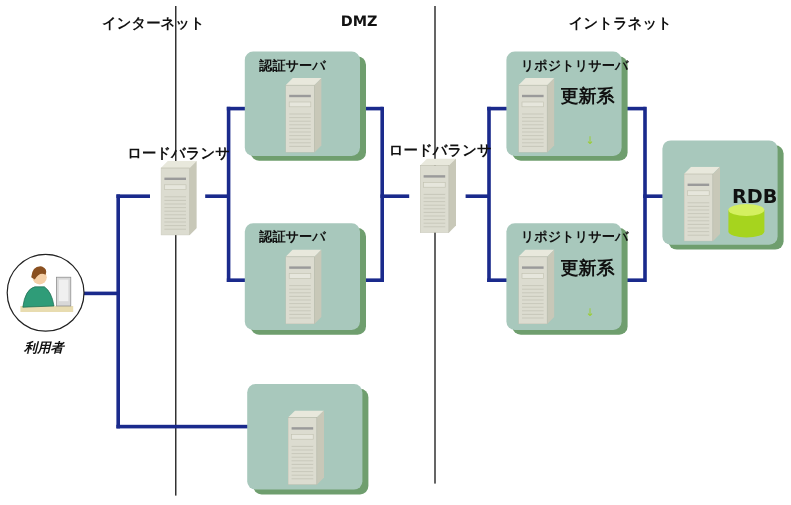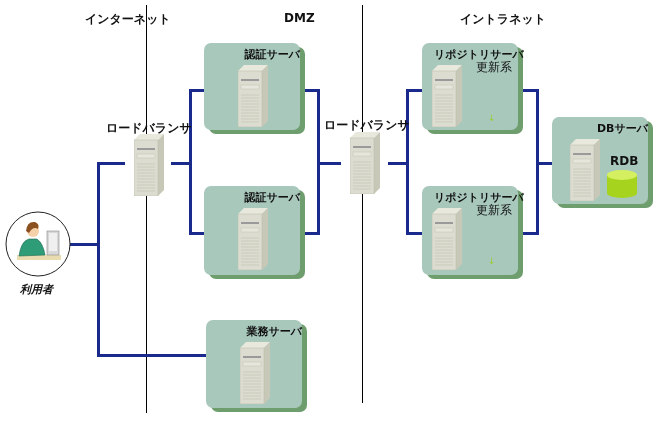--- a/index.html
+++ b/index.html
@@ -1,34 +1,34 @@
 <!DOCTYPE html>
 <html><head>
 <meta charset="utf-8">
 <style>
   html,body{margin:0;padding:0;background:#fff;}
   body{width:659px;height:421px;position:relative;overflow:hidden;font-family:"DejaVu Sans","Liberation Sans",sans-serif;}
   .zone-label{position:absolute;font-size:12px;font-weight:bold;color:#111;white-space:nowrap;margin-left:41px;}
   .divider{position:absolute;width:1px;background:#000;}
   .wire{position:absolute;background:#1a2a8c;}
   .box{position:absolute;background:#a8c8bc;border-radius:7px;box-shadow:5px 4px 0 #6f9e6e;}
-  .box-title{position:absolute;left:0;right:0;top:4px;text-align:right;font-size:11px;font-weight:bold;color:#111;white-space:nowrap;margin-left:12px;}
-  .box-sub{position:absolute;right:6px;top:16px;font-size:12px;font-weight:normal;color:#111;}
+  .box-title{position:absolute;left:0;right:0;top:4px;text-align:left;font-size:11px;font-weight:bold;color:#111;white-space:nowrap;margin-left:12px;}
+  .box-sub{position:absolute;right:6px;top:28px;font-size:15px;font-weight:bold;color:#111;}
   .tower{position:absolute;width:30px;height:62px;}
   .lb-label{position:absolute;font-size:12px;font-weight:bold;color:#111;white-space:nowrap;}
   .user-label{position:absolute;font-size:11px;font-weight:bold;color:#111;font-style:italic;}
   .small-mark{position:absolute;font-size:9px;color:#9acd32;}
-  .rdb-label{position:absolute;font-size:12px;font-weight:bold;color:#111;}
+  .rdb-label{position:absolute;font-size:16px;font-weight:bold;color:#111;}
 </style>
 </head>
 <body>
 
 <div class="zone-label" style="left:44px;top:11px;">インターネット</div>
 <div class="zone-label" style="left:243px;top:11px;">DMZ</div>
-<div class="zone-label" style="left:419px;top:11px;">イントラネット</div>
+<div class="zone-label" style="left:433px;top:11px;">イントラネット</div>
 
 <div class="divider" style="left:146px;top:5px;height:408px;"></div>
 <div class="divider" style="left:362px;top:5px;height:398px;"></div>
 
 <div>
 
   <div class="wire" style="left:70px;top:243px;width:30px;height:3px;"></div>
   <div class="wire" style="left:97px;top:162px;width:3px;height:195px;"></div>
   <div class="wire" style="left:97px;top:162px;width:28px;height:3px;"></div>
   <div class="wire" style="left:97px;top:354px;width:110px;height:3px;"></div>
@@ -113,21 +113,20 @@
 </div>
 
 <div class="box" style="left:204px;top:186px;width:96px;height:89px;">
   <div class="box-title">認証サーバ</div>
   <svg class="tower" style="left:34px;top:22px;" viewBox="0 0 30 62">
       <use href="#tower"></use>
     </svg>
 </div>
 
 <div class="box" style="left:206px;top:320px;width:96px;height:88px;">
-  <div class="box-title">業務サーバ</div>
   <svg class="tower" style="left:34px;top:22px;" viewBox="0 0 30 62">
       <use href="#tower"></use>
     </svg>
 </div>
 
 <div class="box" style="left:422px;top:43px;width:96px;height:87px;">
   <div class="box-title">リポジトリサーバ</div>
   <div class="box-sub">更新系</div>
   <svg class="tower" style="left:10px;top:22px;" viewBox="0 0 30 62">
       <use href="#tower"></use>
@@ -138,21 +137,20 @@
 <div class="box" style="left:422px;top:186px;width:96px;height:89px;">
   <div class="box-title">リポジトリサーバ</div>
   <div class="box-sub">更新系</div>
   <svg class="tower" style="left:10px;top:22px;" viewBox="0 0 30 62">
       <use href="#tower"></use>
     </svg>
   <div class="small-mark" style="left:66px;top:70px;">↓</div>
 </div>
 
 <div class="box" style="left:552px;top:117px;width:96px;height:87px;">
-  <div class="box-title">DBサーバ</div>
   <svg class="tower" style="left:18px;top:22px;" viewBox="0 0 30 62">
       <use href="#tower"></use>
     </svg>
   <div class="rdb-label" style="left:58px;top:37px;">RDB</div>
   <svg style="position:absolute;left:54px;top:52px;" width="32" height="30">
     <path d="M1 6 L1 24 A15 5 0 0 0 31 24 L31 6 Z" fill="#a6d41e"></path>
     <ellipse cx="16" cy="6" rx="15" ry="5" fill="#d4f060"></ellipse>
   </svg>
 </div>
 

